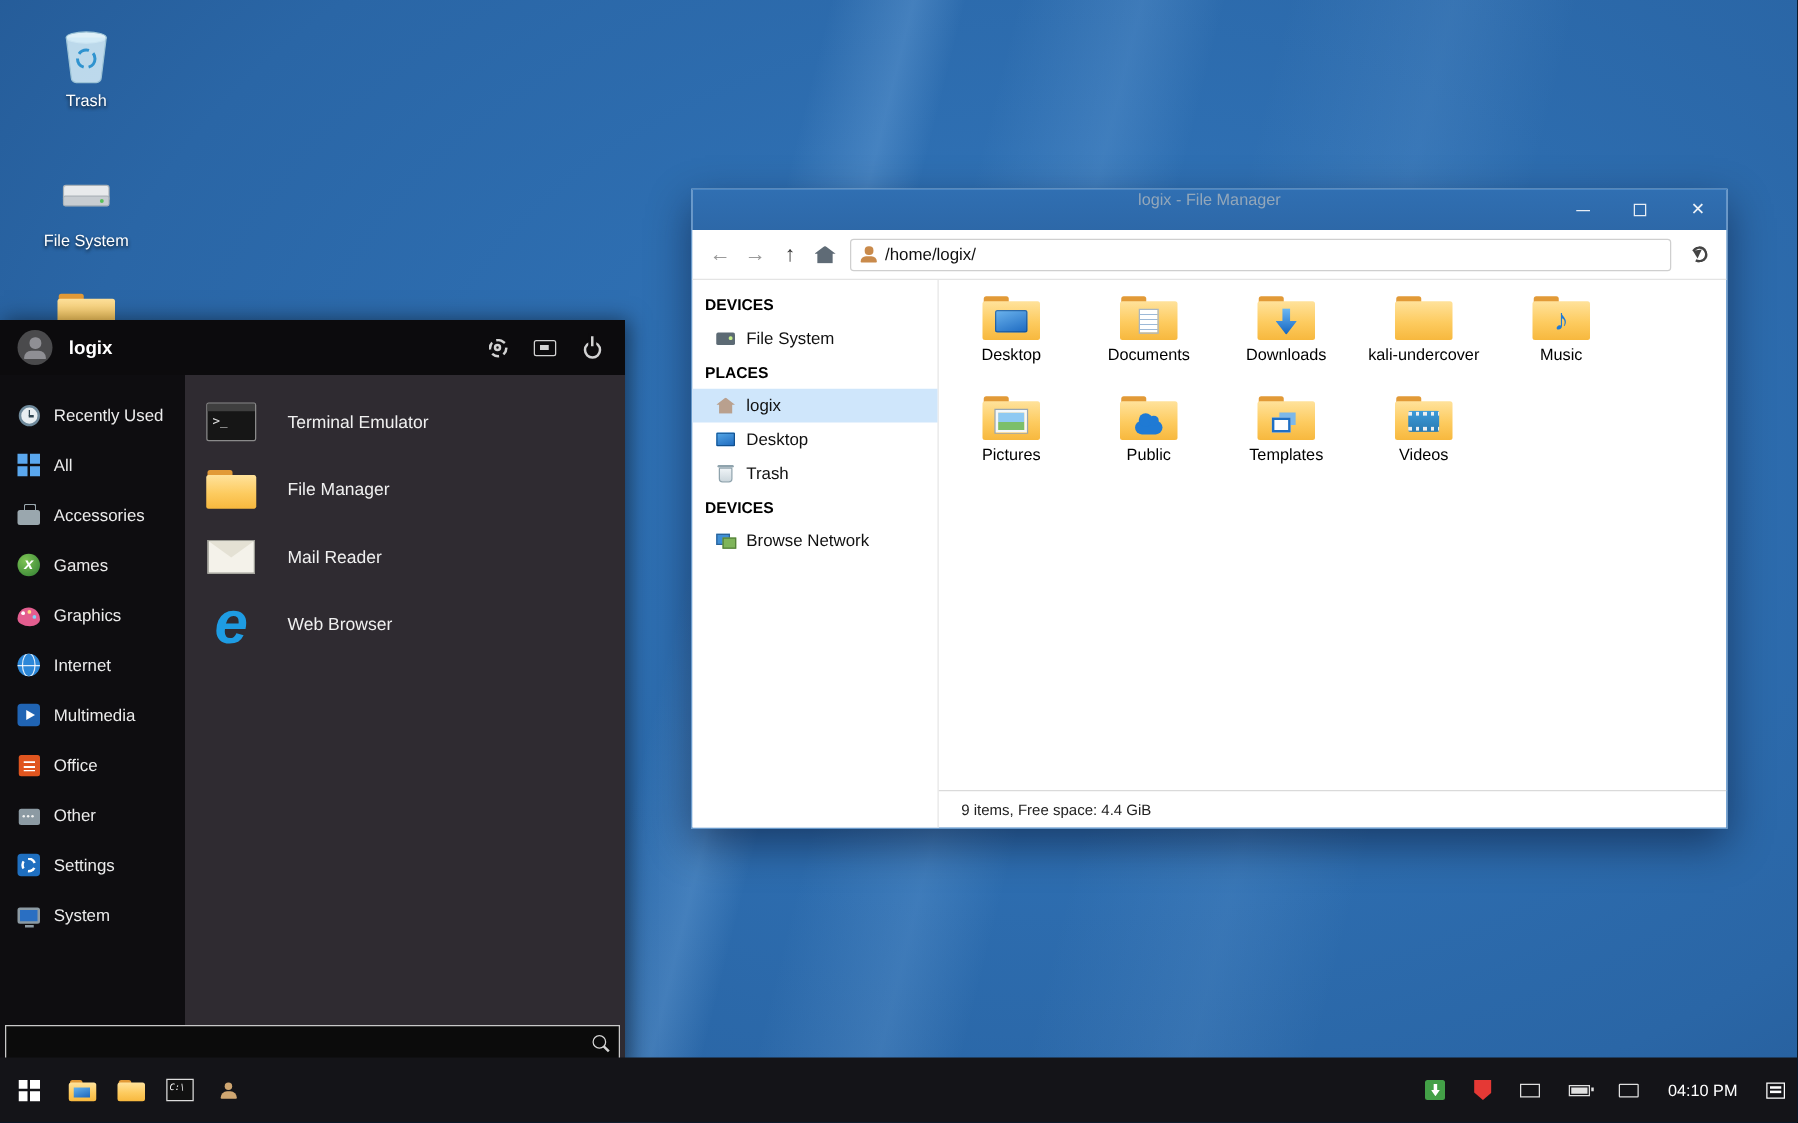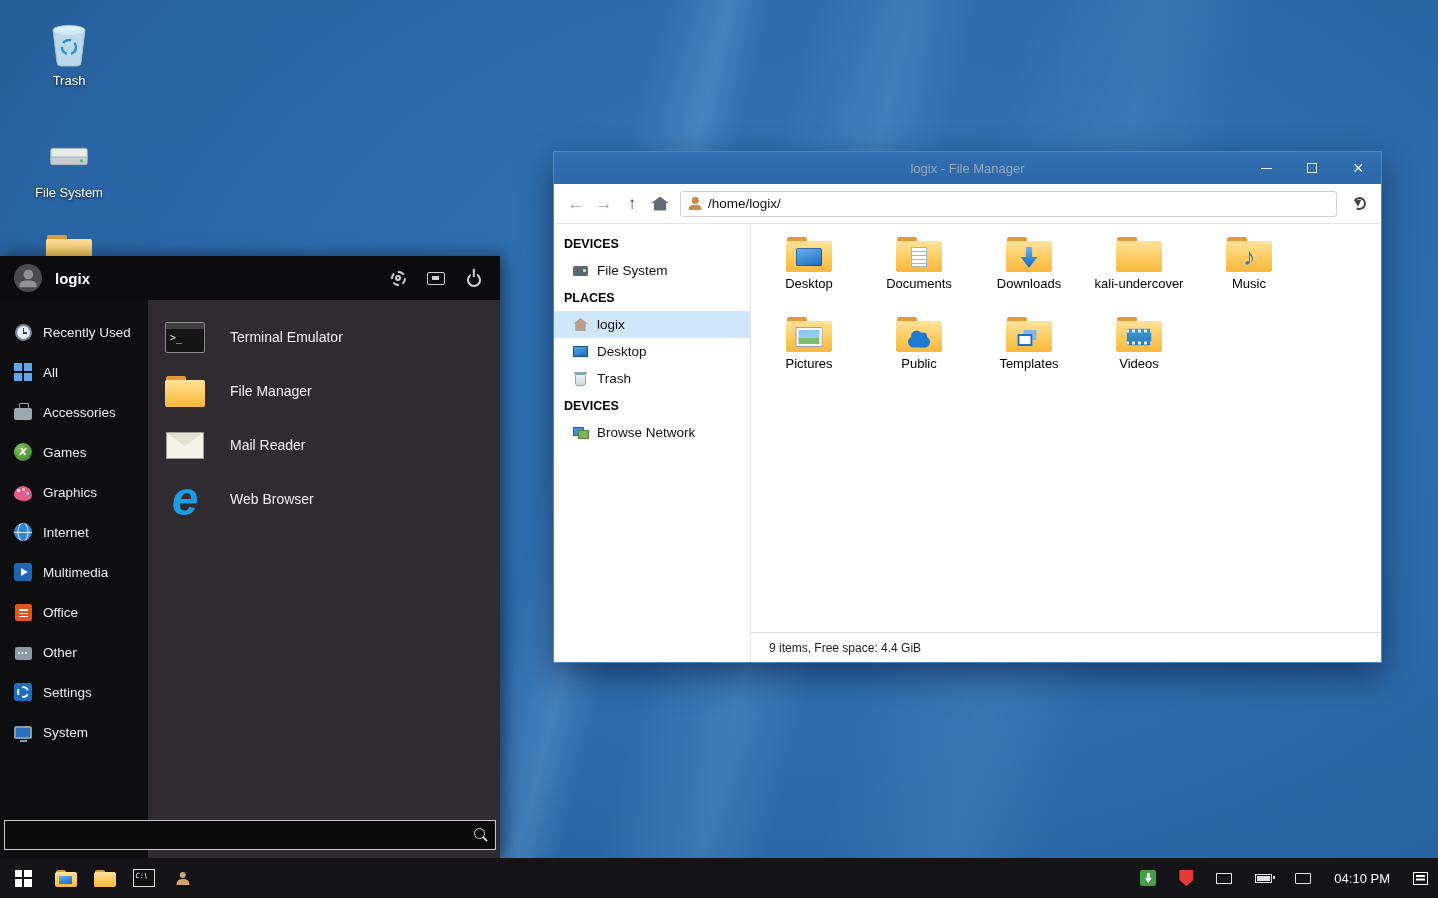--- a/index.html
+++ b/index.html
@@ -42,21 +42,21 @@
  background-image:repeating-linear-gradient(90deg,#eceff1 0 3px,rgba(0,0,0,0) 3px 6px),repeating-linear-gradient(90deg,#eceff1 0 3px,rgba(0,0,0,0) 3px 6px),linear-gradient(180deg,#3d9bd9,#2a7ab2);
  background-size:100% 3px,100% 3px,100% 100%;background-position:0 1px,0 13px,0 0;background-repeat:no-repeat;}
 
 
 .person{position:relative;width:14px;height:13px;color:#c98a4b;flex:0 0 auto;}
 .person::before{content:"";position:absolute;left:50%;top:0;transform:translateX(-50%);width:6.5px;height:6.5px;border-radius:50%;background:currentColor;}
 .person::after{content:"";position:absolute;left:50%;bottom:0;transform:translateX(-50%);width:13px;height:5.5px;border-radius:6px 6px 1px 1px;background:currentColor;}
 
 
 .window{position:absolute;left:553px;top:151px;width:829px;height:512px;display:flex;flex-direction:column;border:1px solid #4a86c4;box-shadow:0 12px 32px rgba(0,0,20,.45);background:#fff;z-index:10;}
-.titlebar{flex:0 0 32px;height:32px;background:linear-gradient(180deg,#306fb2,#2d68a8);display:flex;align-items:center;position:relative;}
+.titlebar{flex:0 0 32px;height:32px;background:linear-gradient(180deg,#306fb2,#2d68a8);display:flex;align-items:flex-start;position:relative;}
 .title{position:absolute;left:0;right:0;text-align:center;font-size:13px;color:#93a7ba;}
 .win-controls{margin-left:auto;display:flex;height:100%;position:relative;z-index:1;}
 .wc{width:46px;height:100%;display:flex;align-items:center;justify-content:center;cursor:pointer;}
 .glyph-min{width:11px;border-bottom:1.6px solid #e8eef5;display:block;}
 .glyph-max{width:10px;height:10px;border:1.4px solid #e8eef5;display:block;}
 .glyph-close::before{content:"×";color:#eef3f8;font-size:18px;line-height:1;}
 .menubar{flex:0 0 26px;background:#fff;display:flex;align-items:center;padding-left:8px;}
 .menu-item{padding:0 10px;font-size:13.5px;color:#111;cursor:default;}
 .toolbar{flex:0 0 40px;background:#fff;display:flex;align-items:center;padding:0 8px;border-bottom:1px solid #e4e4e4;}
 .tbtn{width:28px;height:28px;display:flex;align-items:center;justify-content:center;cursor:pointer;}
@@ -148,21 +148,21 @@
 
 .ic-terminal{width:40px;height:31px;background:#161616;border:1.6px solid #8a8a8a;border-radius:2px;position:relative;}
 .ic-terminal::before{content:"";position:absolute;left:0;right:0;top:0;height:6px;background:#3f3f3f;}
 .ic-terminal::after{content:">_";position:absolute;left:4px;top:9px;color:#e0e0e0;font-size:10px;font-family:"DejaVu Sans Mono",monospace;}
 .ic-mail{width:38px;height:27px;background:#f4f2ea;border:1.4px solid #9c9c94;position:relative;overflow:hidden;}
 .ic-mail::before{content:"";position:absolute;left:0;top:0;width:0;height:0;border-left:18px solid transparent;border-right:18px solid transparent;border-top:13px solid #e4e1d4;}
 .ic-edge{width:44px;height:44px;display:flex;align-items:center;justify-content:center;}
 .ic-edge::before{content:"e";font-size:48px;line-height:.85;font-weight:bold;color:#1e9ce3;}
 
 
-.taskbar{position:absolute;left:0;right:0;bottom:0;height:40px;background:#141418;display:flex;align-items:center;z-index:40;}
+.taskbar{position:absolute;left:0;right:0;bottom:0;height:52px;background:#141418;display:flex;align-items:center;z-index:40;}
 .tb-start{width:46px;height:40px;display:flex;align-items:center;justify-content:center;cursor:pointer;}
 .win-logo{width:17px;height:17px;display:grid;grid-template-columns:1fr 1fr;gap:2px;}
 .win-logo span{background:#fff;}
 .tb-app{width:39px;height:40px;display:flex;align-items:center;justify-content:center;cursor:pointer;}
 .ic-cmd{width:22px;height:18px;background:#111;border:1px solid #ddd;position:relative;}
 .ic-cmd::before{content:"C:\\";position:absolute;left:2px;top:2px;color:#fff;font-size:7px;font-family:"DejaVu Sans Mono",monospace;}
 .tb-tray{margin-left:auto;display:flex;align-items:center;gap:23px;padding-right:10px;}
 .tr-green{width:16px;height:16px;background:#43a047;border-radius:2px;position:relative;}
 .tr-green::before{content:"";position:absolute;left:4.5px;top:3px;width:7px;height:10px;background:#fff;clip-path:polygon(30% 0,70% 0,70% 50%,100% 50%,50% 100%,0 50%,30% 50%);}
 .tr-shield{width:14px;height:16px;background:#e53935;clip-path:polygon(0 0,100% 0,100% 62%,50% 100%,0 62%);}

